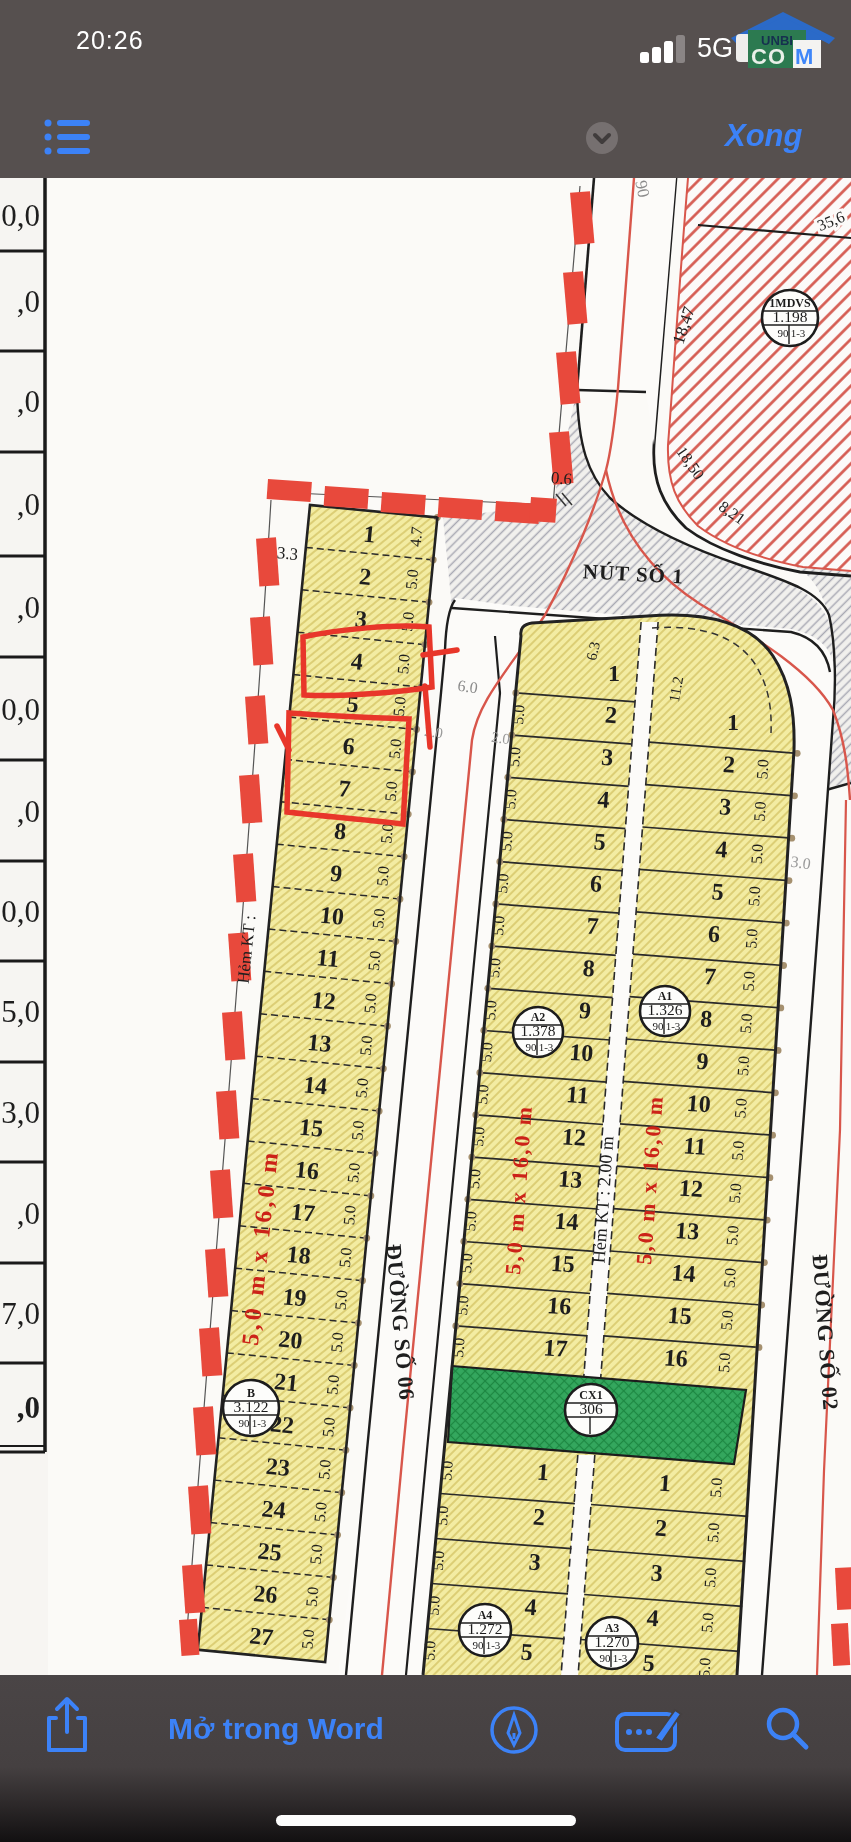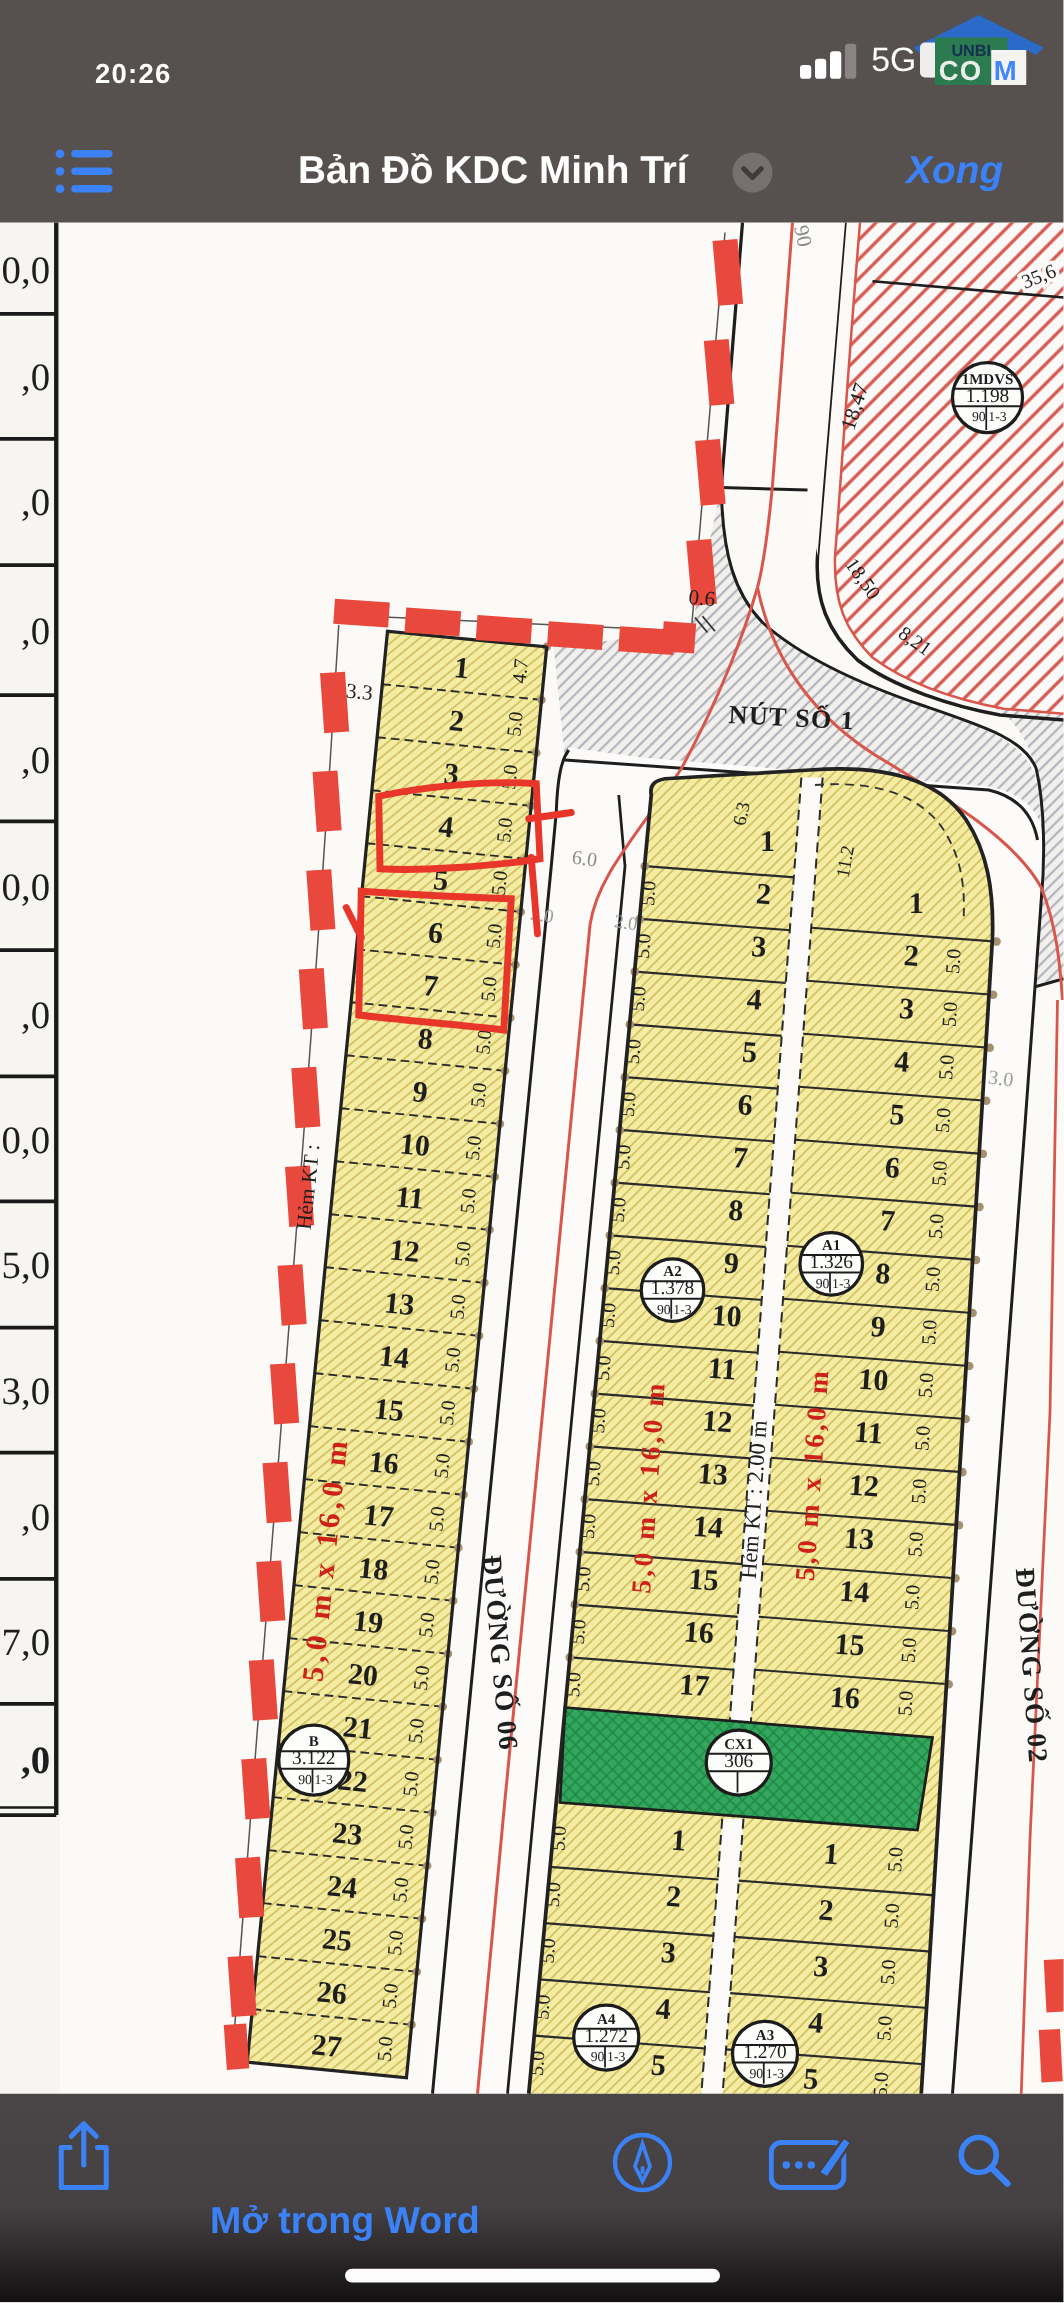--- a/index.html
+++ b/index.html
@@ -761,21 +761,21 @@
         <text x="40" y="1022" font-family="Liberation Serif, serif" font-size="31" font-weight="normal" fill="#1e1e1e" text-anchor="end">5,0</text>
         <text x="40" y="1123" font-family="Liberation Serif, serif" font-size="31" font-weight="normal" fill="#1e1e1e" text-anchor="end">3,0</text>
         <text x="40" y="1224" font-family="Liberation Serif, serif" font-size="31" font-weight="normal" fill="#1e1e1e" text-anchor="end">,0</text>
         <text x="40" y="1324" font-family="Liberation Serif, serif" font-size="31" font-weight="normal" fill="#1e1e1e" text-anchor="end">7,0</text>
         <text x="40" y="1418" font-family="Liberation Serif, serif" font-size="31" font-weight="bold" fill="#1e1e1e" text-anchor="end">,0</text>
       </g>
 </svg>
 
 <div class="abs" style="left:0;top:0;width:851px;height:178px;background:#56504f;"></div>
 
-<div class="abs" style="left:76px;top:26px;font-size:22px;font-weight:700;color:#fff;letter-spacing:1px;margin-top:20px;">20:26</div>
+<div class="abs" style="left:76px;top:26px;font-size:25px;font-weight:400;color:#fff;letter-spacing:1px;">20:26</div>
 
 <svg class="abs" style="left:640px;top:34px" width="52" height="30">
   <rect x="0" y="18" width="9" height="11" rx="2.5" fill="#fff"></rect>
   <rect x="12" y="13" width="9" height="16" rx="2.5" fill="#fff"></rect>
   <rect x="24" y="7" width="9" height="22" rx="2.5" fill="#fff"></rect>
   <rect x="36" y="1" width="9" height="28" rx="2.5" fill="#8a8585"></rect>
 </svg>
 
 <div class="abs" style="left:697px;top:33px;font-size:27px;font-weight:400;color:#fff;">5G</div>
 
@@ -798,37 +798,36 @@
 
 <svg class="abs" style="left:44px;top:116px" width="48" height="44">
   <circle cx="4" cy="7" r="3.5" fill="#3c82f7"></circle>
       <rect x="13" y="4" width="33" height="6" rx="3" fill="#3c82f7"></rect>
   <circle cx="4" cy="21" r="3.5" fill="#3c82f7"></circle>
       <rect x="13" y="18" width="33" height="6" rx="3" fill="#3c82f7"></rect>
   <circle cx="4" cy="35" r="3.5" fill="#3c82f7"></circle>
       <rect x="13" y="32" width="33" height="6" rx="3" fill="#3c82f7"></rect>
 </svg>
 
-<div class="abs" style="left:0;top:118px;width:807px;text-align:center;font-size:31px;font-weight:700;color:#fff;">Bản Đồ KDC Minh Trí <span style="display:inline-block;width:10px;"></span></div>
 
 <svg class="abs" style="left:585px;top:121px" width="34" height="34">
   <circle cx="17" cy="17" r="16" fill="#767070"></circle>
   <path d="M10,14 L17,21 L24,14" stroke="#403c3c" stroke-width="4" fill="none" stroke-linecap="round" stroke-linejoin="round"></path>
 </svg>
 
 <div class="abs" style="left:725px;top:118px;font-size:31px;font-weight:700;color:#3c82f7;font-style:italic;">Xong</div>
 
 <div class="abs" style="left:0;top:1675px;width:851px;height:167px;background:linear-gradient(180deg,#4a4546 0%,#454041 55%,#2c2829 78%,#121011 100%);"></div>
 
 <svg class="abs" style="left:44px;top:1694px" width="48" height="62">
   <path d="M12,24 L5,24 L5,56 L41,56 L41,24 L34,24" fill="none" stroke="#3c82f7" stroke-width="4" stroke-linecap="round" stroke-linejoin="round"></path>
   <path d="M23,38 L23,6 M13,15 L23,5 L33,15" fill="none" stroke="#3c82f7" stroke-width="4" stroke-linecap="round" stroke-linejoin="round"></path>
 </svg>
 
-<div class="abs" style="left:168px;top:1712px;font-size:30px;font-weight:600;color:#3c82f7;margin-top:48px;">Mở trong Word</div>
+<div class="abs" style="left:168px;top:1712px;font-size:30px;font-weight:600;color:#3c82f7;">Mở trong Word</div>
 
 <svg class="abs" style="left:489px;top:1705px" width="50" height="50">
   <circle cx="25" cy="25" r="22" fill="none" stroke="#3c82f7" stroke-width="3.5"></circle>
   <path d="M25,10 L31,28 L25,40 L19,28 Z" fill="none" stroke="#3c82f7" stroke-width="3"></path>
   <line x1="25" y1="28" x2="25" y2="34" stroke="#3c82f7" stroke-width="3"></line>
 </svg>
 
 <svg class="abs" style="left:615px;top:1700px" width="72" height="58">
   <rect x="2" y="14" width="58" height="36" rx="8" fill="none" stroke="#3c82f7" stroke-width="4"></rect>
   <circle cx="14" cy="32" r="3" fill="#3c82f7"></circle>

